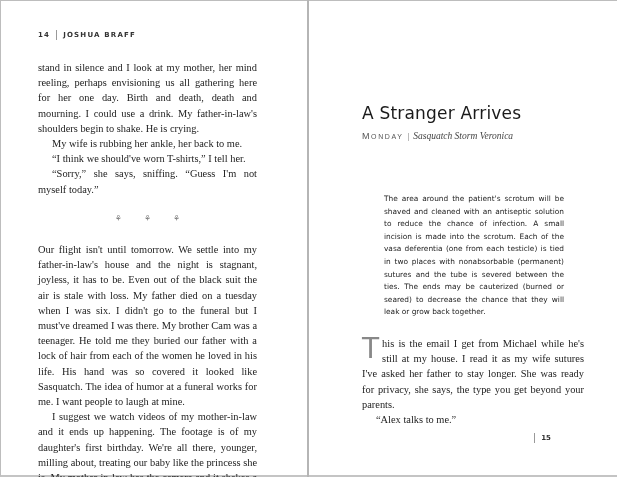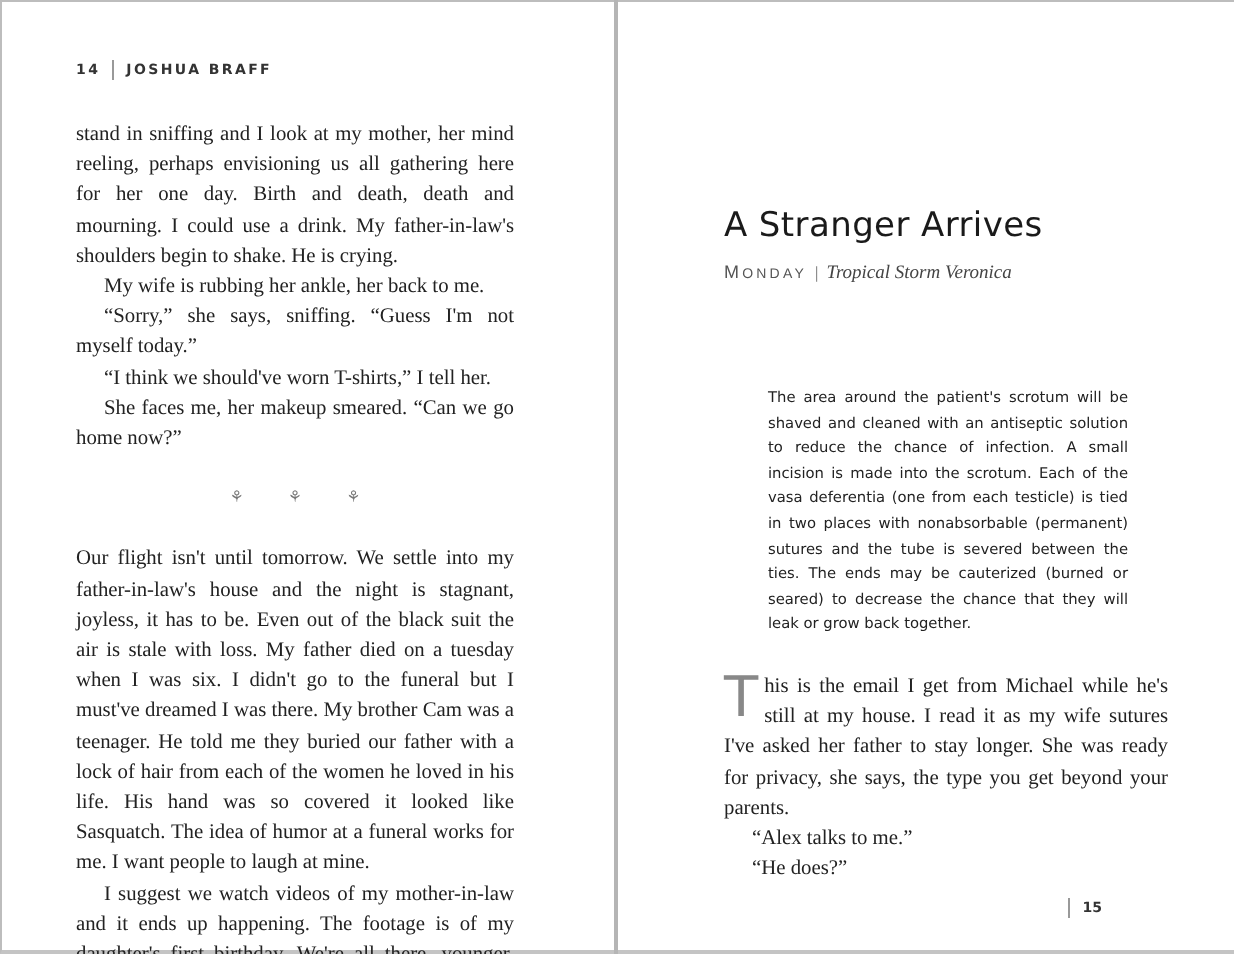--- a/index.html
+++ b/index.html
@@ -24,57 +24,55 @@
   .chapter-sub { position:absolute; left:53px; top:131px; font-size:8.5px; color:#555; }
   .chapter-sub .day { font-family:Liberation Sans, sans-serif; font-size:7px; letter-spacing:1.6px; }
   .chapter-sub .day .big { font-size:9px; }
   .chapter-sub .sep { margin:0 4px; color:#666; }
   .chapter-sub .loc { font-family:"Liberation Serif", serif; font-style:italic; font-size:9.5px; color:#444; }
   .email-block { position:absolute; left:75px; top:193px; width:180px; font-family:"DejaVu Sans", sans-serif;
                  font-size:7.4px; line-height:12.6px; color:#222; text-align:justify; }
   .right .body-text { position:absolute; left:53px; top:336px; width:222px; }
   .dropcap { float:left; font-family:"DejaVu Sans", sans-serif; font-size:28px; line-height:24px; color:#888;
              font-weight:normal; margin:1px 3px 0 0; }
-  .folio { position:absolute; top:449px; right:42px; font-family:"DejaVu Sans", sans-serif; font-size:7px; font-weight:bold; color:#333; }
+  .folio { position:absolute; top:433px; right:42px; font-family:"DejaVu Sans", sans-serif; font-size:7px; font-weight:bold; color:#333; }
   .folio .bar { display:inline-block; width:1px; height:10px; background:#999; vertical-align:middle; margin:0 6px; }
 </style>
 </head>
 <body>
 
 <div class="frame"></div>
 <div class="divider"></div>
 
 <div class="page left">
   <div class="running-head">
     <span>14</span><span class="bar"></span><span>JOSHUA BRAFF</span>
   </div>
   <div class="body-text">
-    <p>stand in sniffing and I look at my mother, her mind reeling, perhaps envisioning us all gathering here for her one day. Birth and death, death and mourning. I could use a drink. My father-in-law's shoulders begin to shake. He is crying.</p>
+    <p>stand in silence and I look at my mother, her mind reeling, perhaps envisioning us all gathering here for her one day. Birth and death, death and mourning. I could use a drink. My father-in-law's shoulders begin to shake. He is crying.</p>
     <p class="indent">My wife is rubbing her ankle, her back to me.</p>
+    <p class="indent">“I think we should've worn T-shirts,” I tell her.</p>
     <p class="indent">“Sorry,” she says, sniffing. “Guess I'm not myself today.”</p>
-    <p class="indent">“I think we should've worn T-shirts,” I tell her.</p>
-    <p class="indent">She faces me, her makeup smeared. “Can we go home now?”</p>
     <div class="ornament">
       <span>⚘</span>
       <span>⚘</span>
       <span>⚘</span>
     </div>
     <p>Our flight isn't until tomorrow. We settle into my father-in-law's house and the night is stagnant, joyless, it has to be. Even out of the black suit the air is stale with loss. My father died on a tuesday when I was six. I didn't go to the funeral but I must've dreamed I was there. My brother Cam was a teenager. He told me they buried our father with a lock of hair from each of the women he loved in his life. His hand was so covered it looked like Sasquatch. The idea of humor at a funeral works for me. I want people to laugh at mine.</p>
     <p class="indent">I suggest we watch videos of my mother-in-law and it ends up happening. The footage is of my daughter's first birthday. We're all there, younger, milling about, treating our baby like the princess she is. My mother-in-law has the camera and it shakes a lot, a bit nauseating. But it's funny, so her. She points the thing on herself and speaks.</p>
 
   </div>
 </div>
 
 <div class="page right">
   <div class="chapter-title">A Stranger Arrives</div>
   <div class="chapter-sub">
-    <span class="day"><span class="big">M</span><span>ONDAY</span></span><span class="sep">|</span><span class="loc">Tropical Storm Veronica</span>
+    <span class="day"><span class="big">M</span><span>ONDAY</span></span><span class="sep">|</span><span class="loc">Sasquatch Storm Veronica</span>
   </div>
   <div class="email-block">The area around the patient's scrotum will be shaved and cleaned with an antiseptic solution to reduce the chance of infection. A small incision is made into the scrotum. Each of the vasa deferentia (one from each testicle) is tied in two places with nonabsorbable (permanent) sutures and the tube is severed between the ties. The ends may be cauterized (burned or seared) to decrease the chance that they will leak or grow back together.</div>
   <div class="body-text">
     <p><span class="dropcap">T</span><span>his is the email I get from Michael while he's still at my house. I read it as my wife sutures I've asked her father to stay longer. She was ready for privacy, she says, the type you get beyond your parents.</span></p>
     <p class="indent">“Alex talks to me.”</p>
-    <p class="indent">“He does?”</p>
   </div>
   <div class="folio">
     <span class="bar"></span><span>15</span>
   </div>
 </div>
 
 </body></html>

